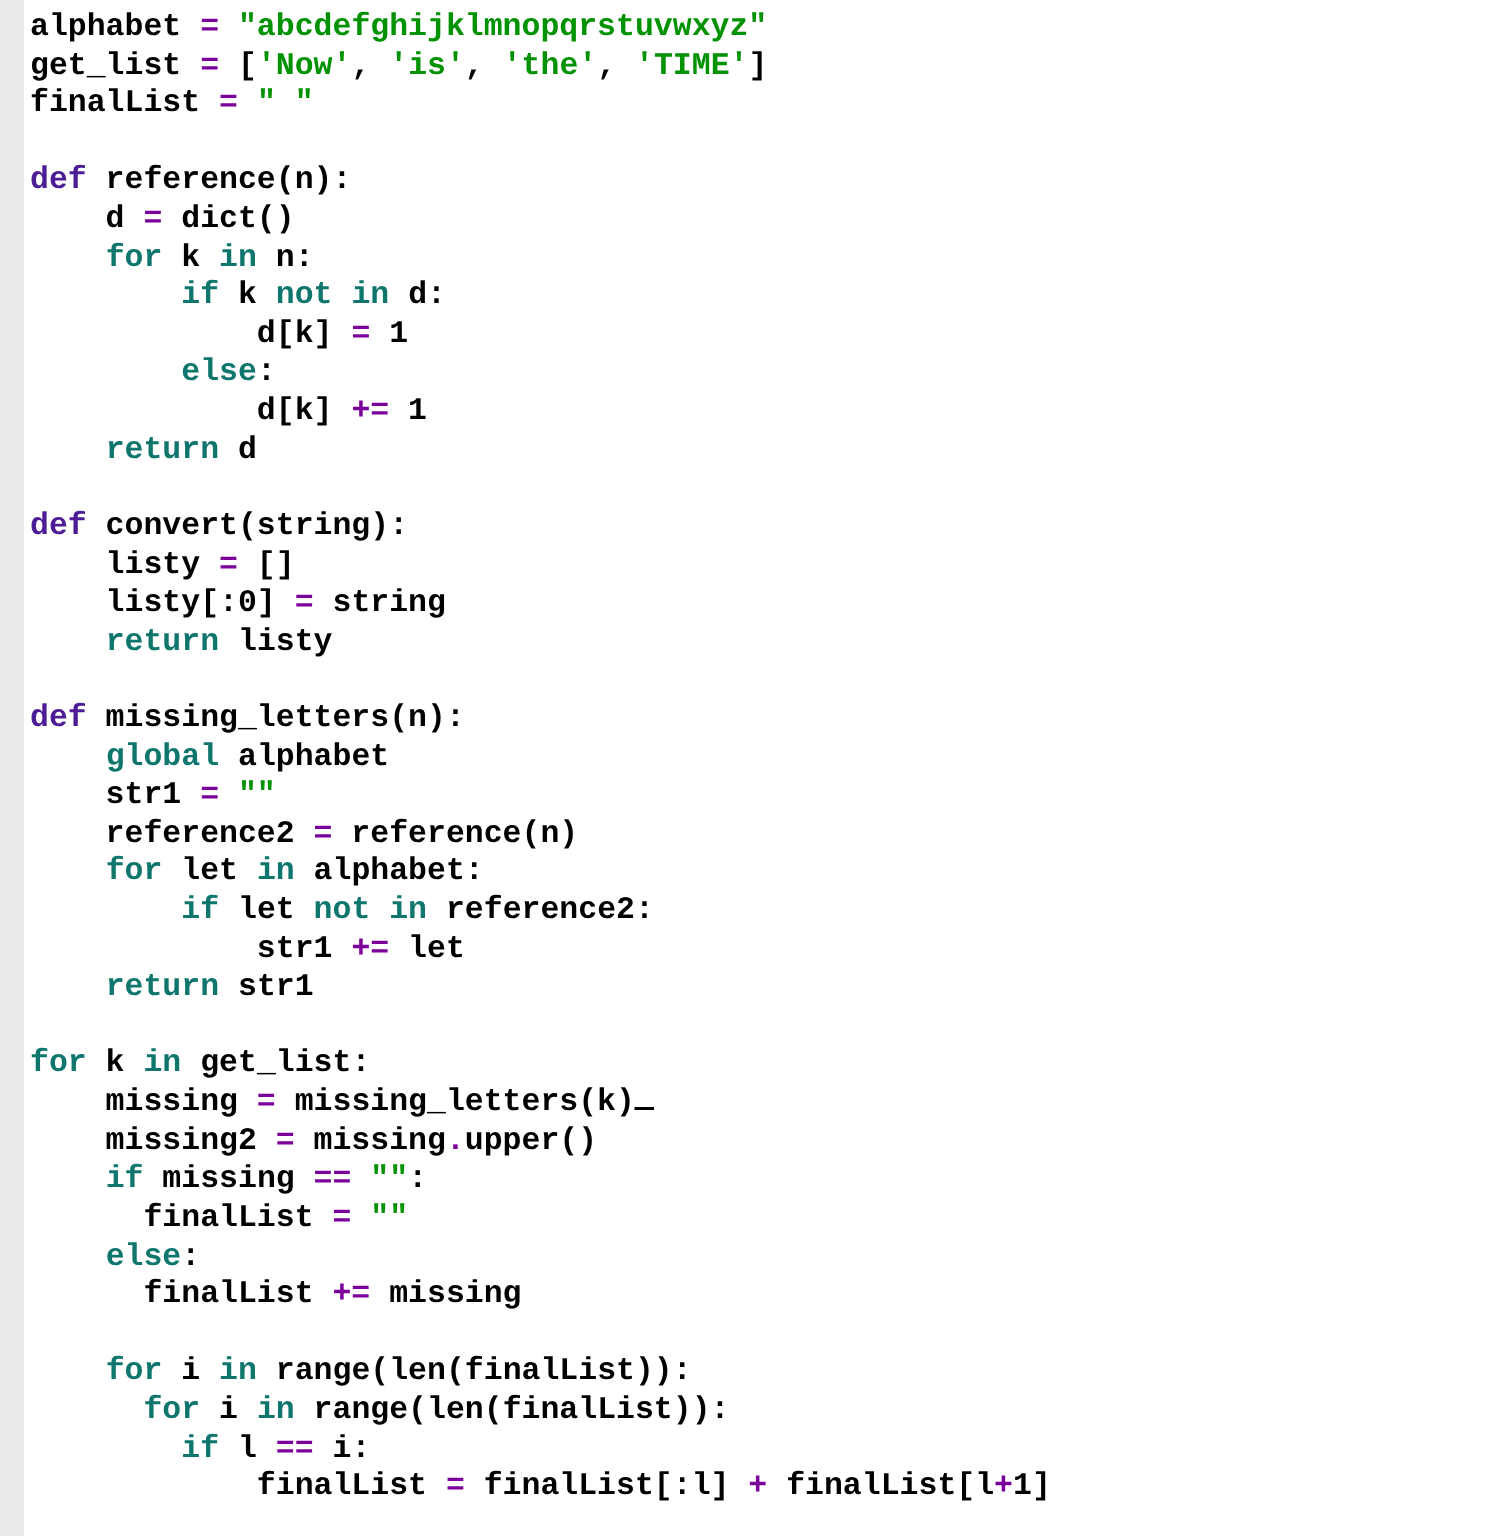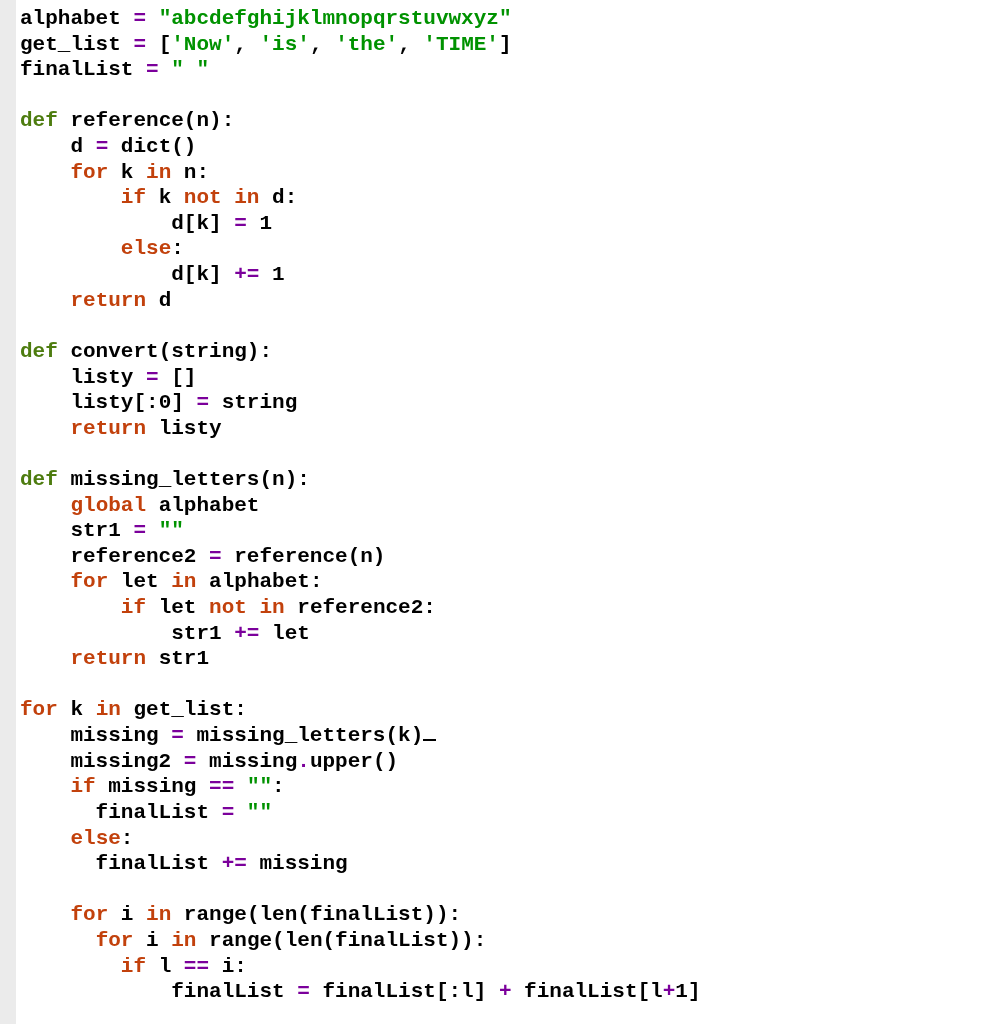--- a/index.html
+++ b/index.html
@@ -19,22 +19,22 @@
     left: 0;
   }
   .code-area {
     margin-left: 16px;
     padding: 6px 4px;
     white-space: pre;
     line-height: 1.22;
     color: #000000;
   }
   .str { color: #009200; }
-  .kw  { color: #c2410c; }
-  .def { color: #4d7c0f; }
+  .kw  { color: #0f766e; }
+  .def { color: #4c1d95; }
   .op  { color: #7b009b; }
   .cursor {
     display: inline-block;
     border-bottom: 2px solid #000;
     width: 0.6em;
     vertical-align: baseline;
   }
 </style>
 </head>
 <body>

